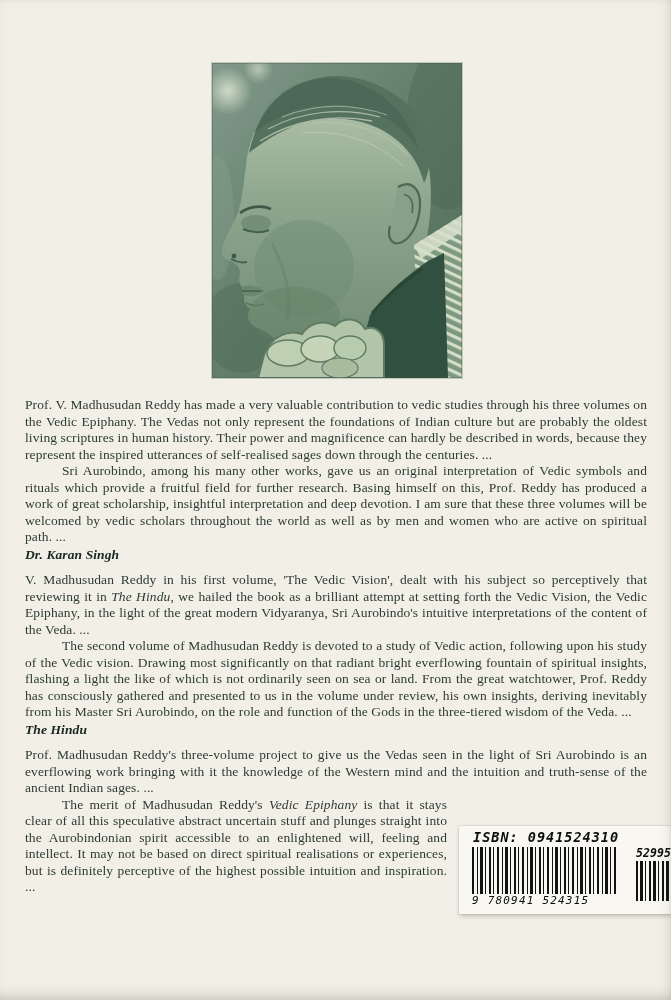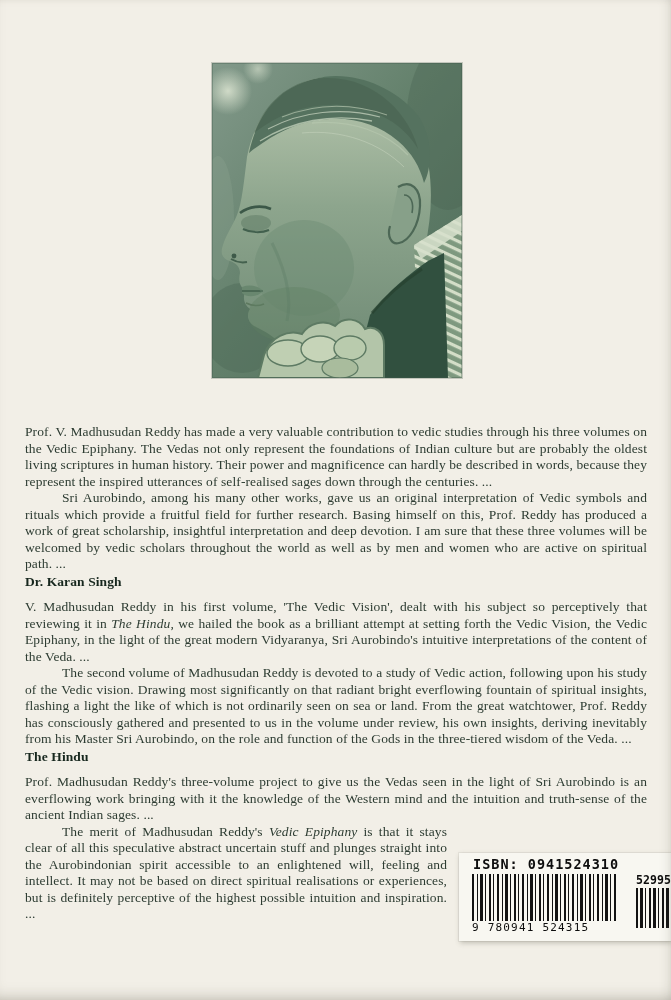--- a/index.html
+++ b/index.html
@@ -18,41 +18,42 @@
   }
   
   .photo-wrap {
     position:absolute; left:212px; top:63px; width:250px; height:315px;
     box-shadow: 0 0 0 1px rgba(60,80,65,.25);
     overflow:hidden;
   }
   .photo-wrap svg { display:block; }
   
   .text-block {
-    position:absolute; left:25px; top:424px; width:622px;
+    position:absolute; left:25px; top:397px; width:622px;
     color: var(--ink, #2d3c32);
   }
   .text-block p {
     margin:0; text-align:justify;
     font-size:13.5px; line-height:16.5px; letter-spacing:.1px;
   }
   .text-block p.indent { text-indent:37px; }
   .attribution {
     text-align:right; padding-right:22px;
     font-weight:700; color: var(--ink-strong, #17271e);
     margin:1px 0 9px 0 !important;
+    font-style:italic;
   }
   em { font-style:italic; }
   
   .isbn-sticker {
     float:right; width:212px; height:88px;
     margin:29px -24px 0 12px;
     background:#f8f7f1;
     box-shadow: 0 0 0 1px rgba(0,0,0,.05), 1px 2px 5px rgba(80,80,60,.3);
-    display:block; text-indent:0;
+    display:block; text-indent:0;font-style:italic;
   }
   .isbn-line {
     display:block; padding:4px 0 2px 14px;
     font-family:"DejaVu Sans Mono", monospace;
     font-weight:700; font-size:13.5px; line-height:15px;
     letter-spacing:1px; color:#0d0d0d; text-align:left;
   }
   .barcode-row { display:flex; padding-left:13px; align-items:flex-start; }
   .ean { width:150px; }
   .ean-bars {

